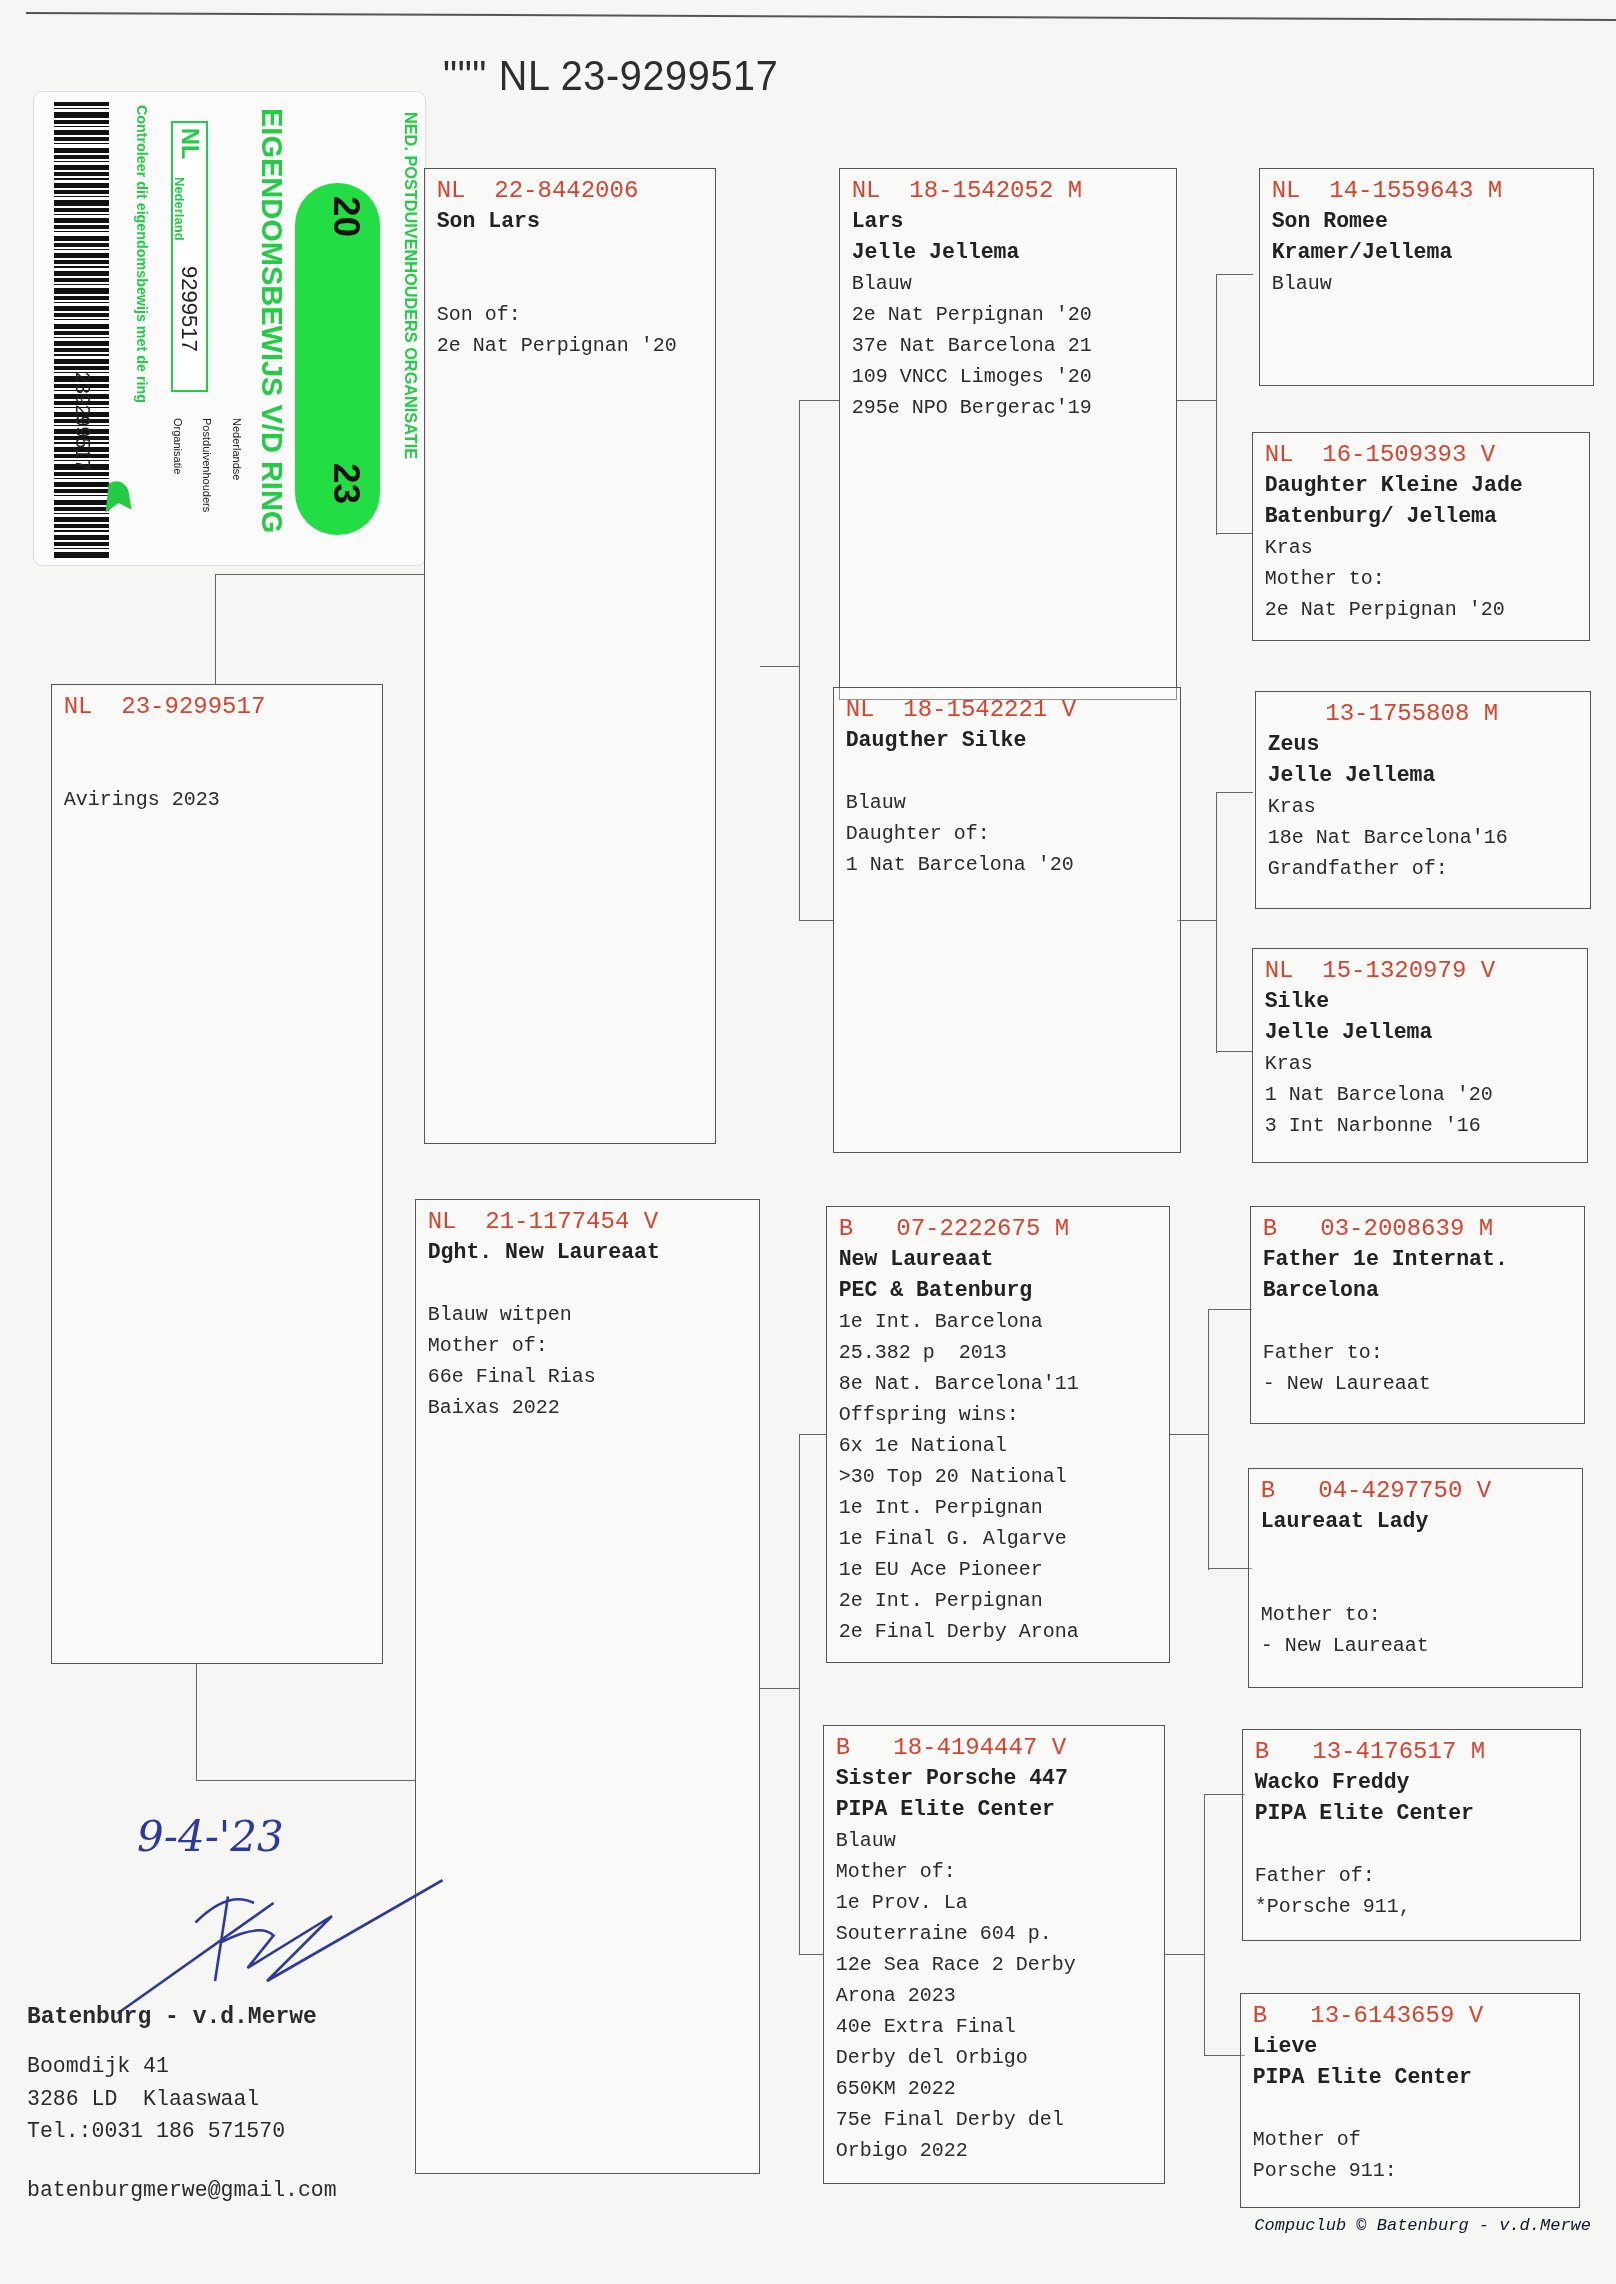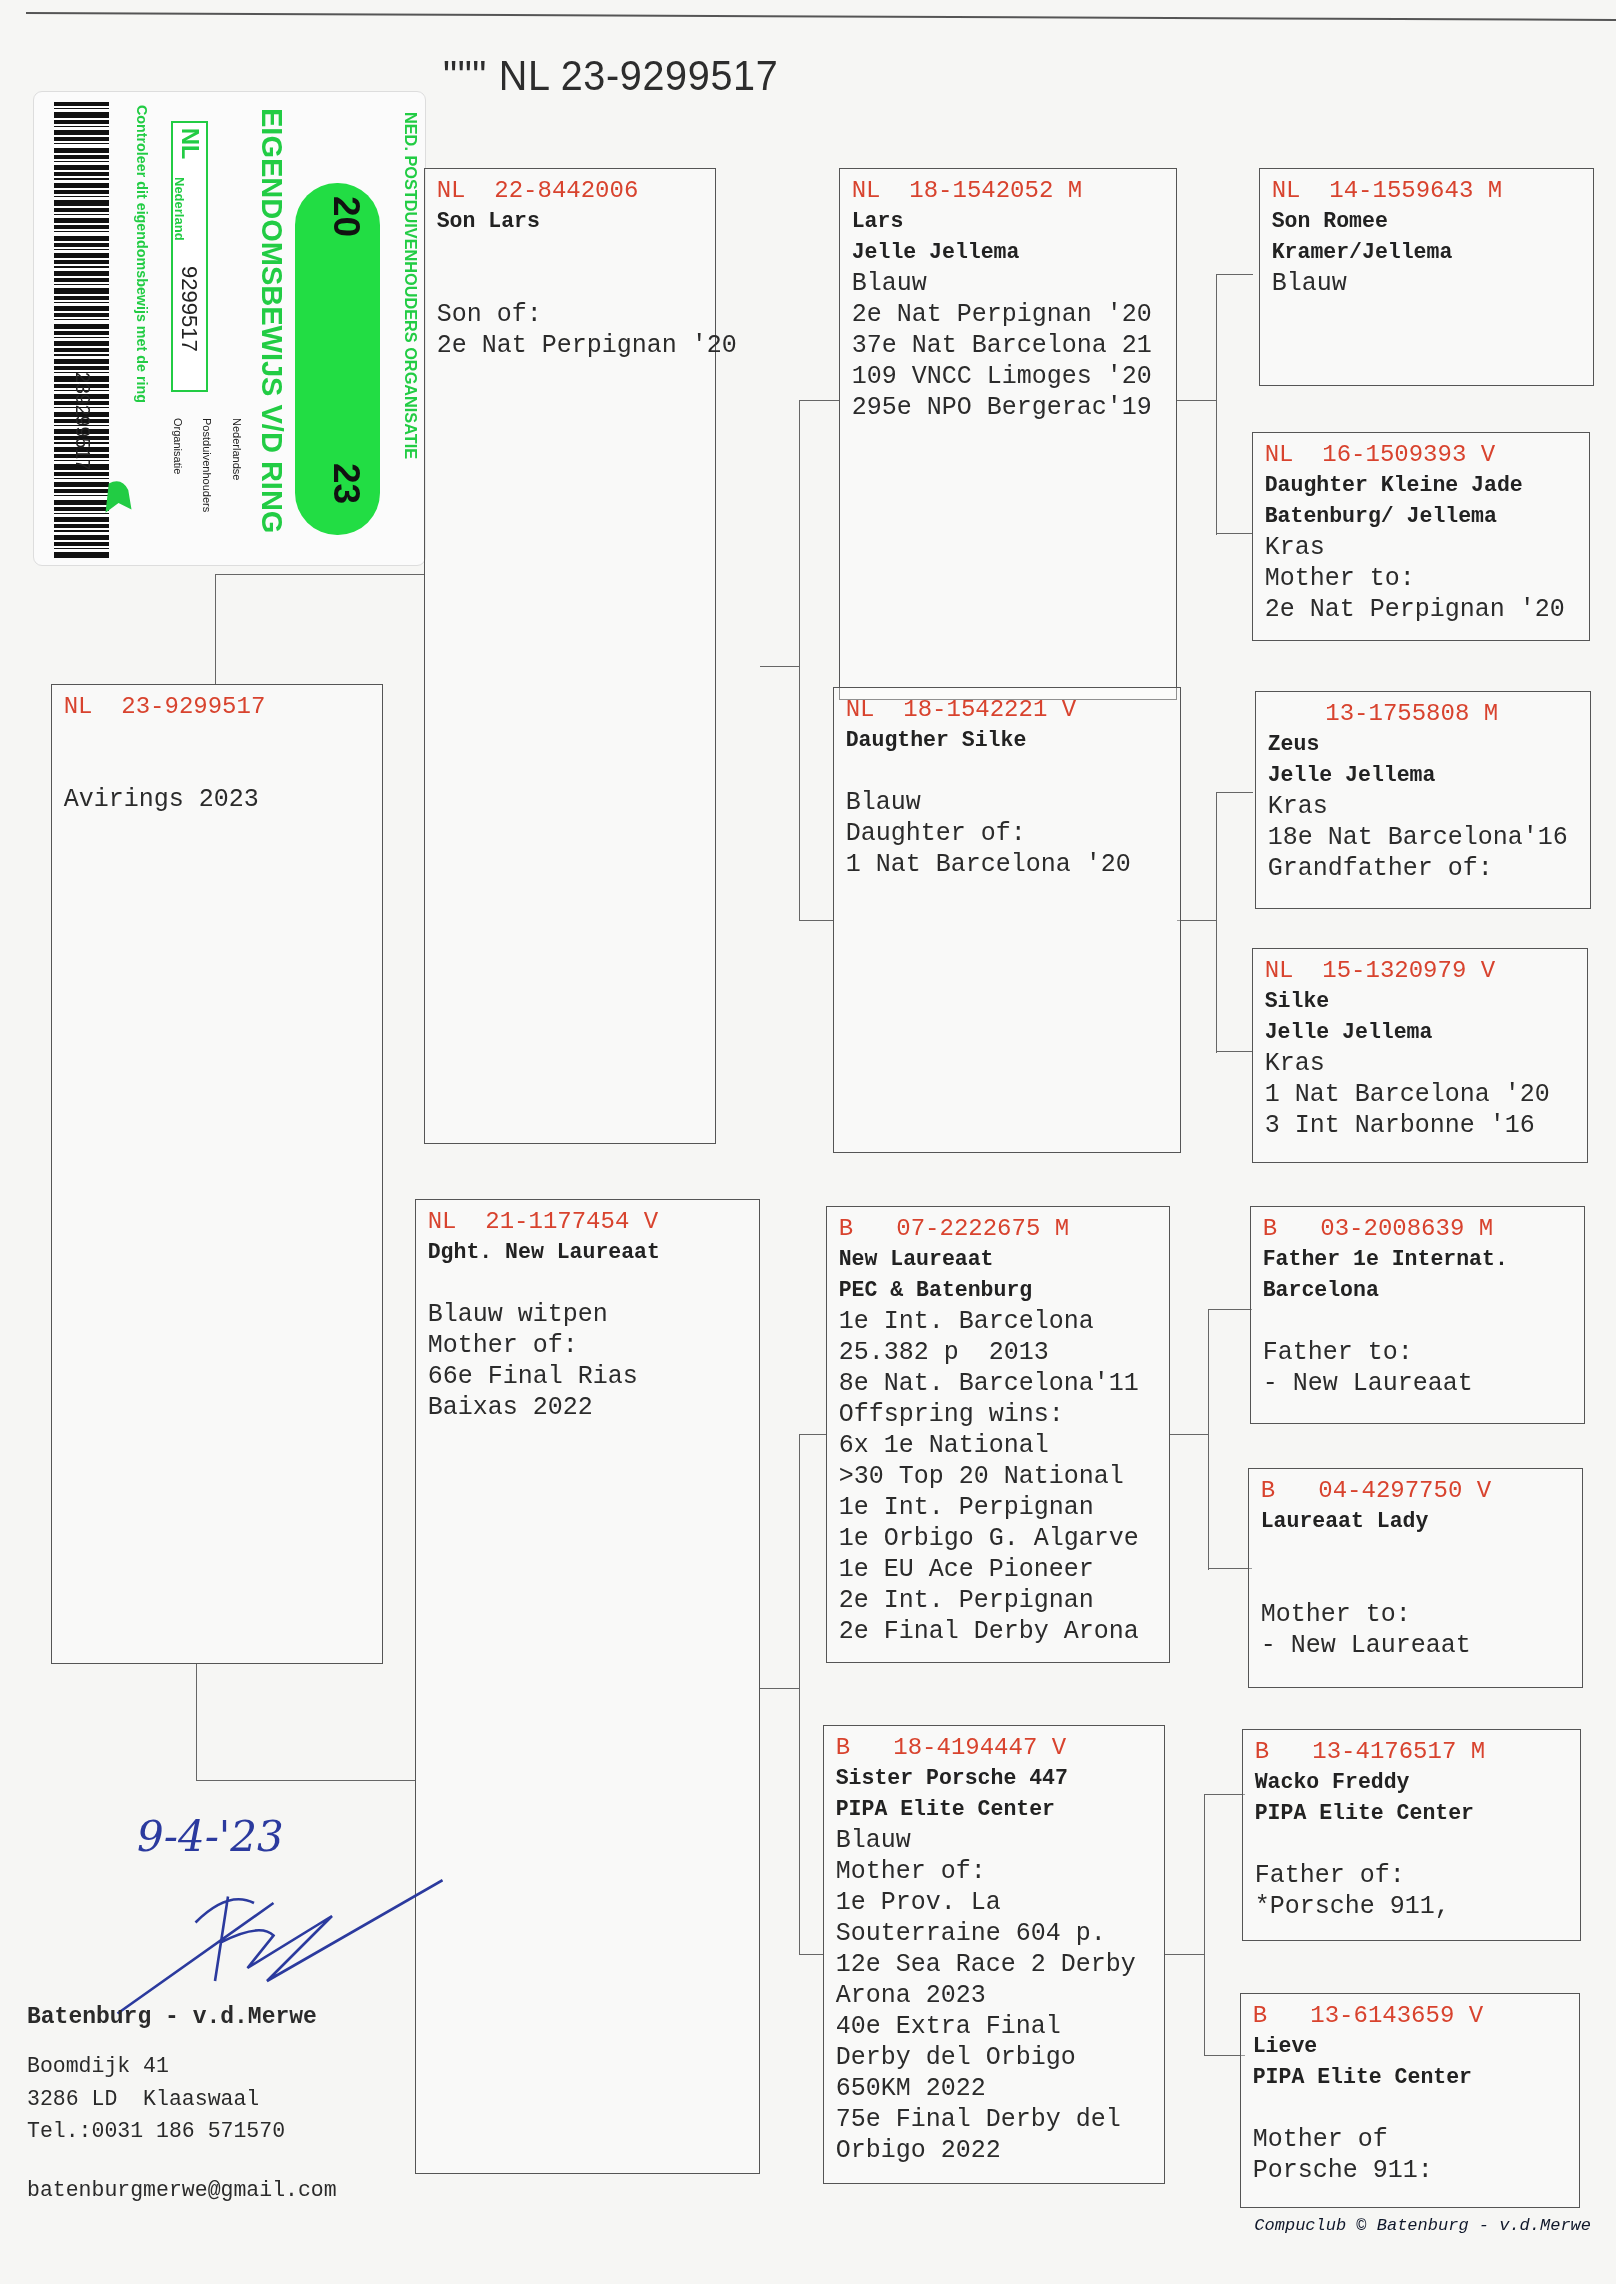--- a/index.html
+++ b/index.html
@@ -4,21 +4,21 @@
 <style>
   html, body { margin:0; padding:0; }
   body { width:1617px; height:2284px; background:#f6f6f4; position:relative; overflow:hidden;
          font-family:"Liberation Mono", "DejaVu Sans Mono", monospace; color:#2a2a2a; }
   .topline { position:absolute; left:26px; top:11.7px; width:1590px; height:2px; background:#555; transform:rotate(0.25deg); transform-origin:left; }
   .title { position:absolute; left:443px; top:51px; font-family:"Liberation Sans", "DejaVu Sans", sans-serif;
            font-size:43px; color:#2d2d2d; letter-spacing:0.7px; transform:scaleX(0.92); transform-origin:left; }
   .box { position:absolute; border:1.3px solid #555; background:rgba(255,255,255,0.35); box-sizing:border-box; padding:6.5px 9px 0 11.7px; }
   .ring { color:#d8432e; font-size:24px; line-height:30px; white-space:pre; }
   .name { font-weight:bold; font-size:21.5px; line-height:31px; color:#222; white-space:pre; }
-  .line { font-size:25px; line-height:31px; white-space:pre; color:#2b2b2b; }
+  .line { font-size:20px; line-height:31px; white-space:pre; color:#2b2b2b; }
   .gap { height:31px; }
   .conn { position:absolute; background:#666; }
   .card { position:absolute; left:33px; top:91px; width:391px; height:473px; background:#fbfbfb;
           border-radius:9px; overflow:hidden; border:0.7px solid #ddd; }
   .barcode { position:absolute; left:19.6px; top:9.8px; width:55px; height:456px;
              background:repeating-linear-gradient(to bottom,#111 0 3.9px,#fff 3.9px 5.9px,#111 5.9px 7.2px,#fff 7.2px 10.4px,#111 10.4px 15.6px,#fff 15.6px 17.6px); }
   .vtext { position:absolute; transform-origin:left top; transform:rotate(90deg); white-space:nowrap;
            font-family:"Liberation Sans", sans-serif; font-weight:bold; }
   .pill { position:absolute; left:261px; top:91px; width:85px; height:352px; background:#22dd44; border-radius:42px; }
   .address { position:absolute; left:27px; font-size:21.5px; line-height:33px; white-space:pre; }
@@ -142,21 +142,21 @@
   <div class="ring">B   07-2222675 M</div>
   <div class="name">New Laureaat</div>
   <div class="name">PEC &amp; Batenburg</div>
   <div class="line">1e Int. Barcelona</div>
   <div class="line">25.382 p  2013</div>
   <div class="line">8e Nat. Barcelona'11</div>
   <div class="line">Offspring wins:</div>
   <div class="line">6x 1e National</div>
   <div class="line">&gt;30 Top 20 National</div>
   <div class="line">1e Int. Perpignan</div>
-  <div class="line">1e Orbigo G. Algarve</div>
+  <div class="line">1e Final G. Algarve</div>
   <div class="line">1e EU Ace Pioneer</div>
   <div class="line">2e Int. Perpignan</div>
   <div class="line">2e Final Derby Arona</div>
 </div>
 
 <div class="box" style="left:823px;top:1725px;width:342px;height:459px;">
   <div class="ring">B   18-4194447 V</div>
   <div class="name">Sister Porsche 447</div>
   <div class="name">PIPA Elite Center</div>
   <div class="line">Blauw</div>

